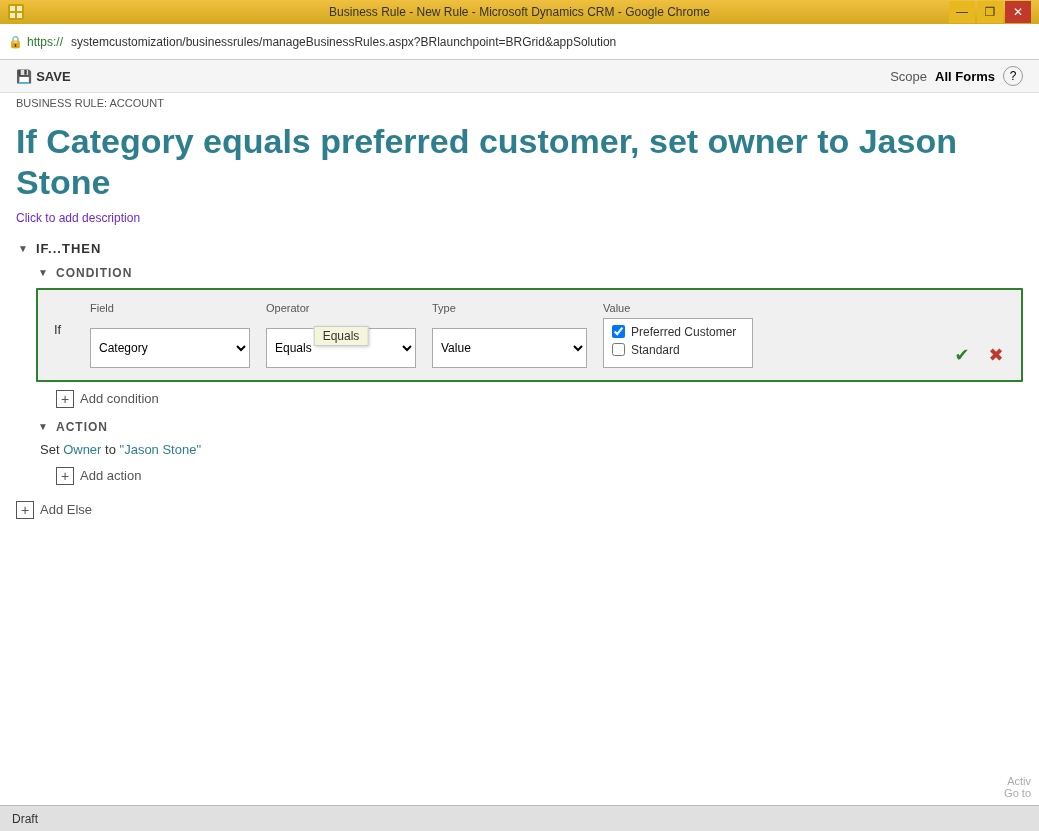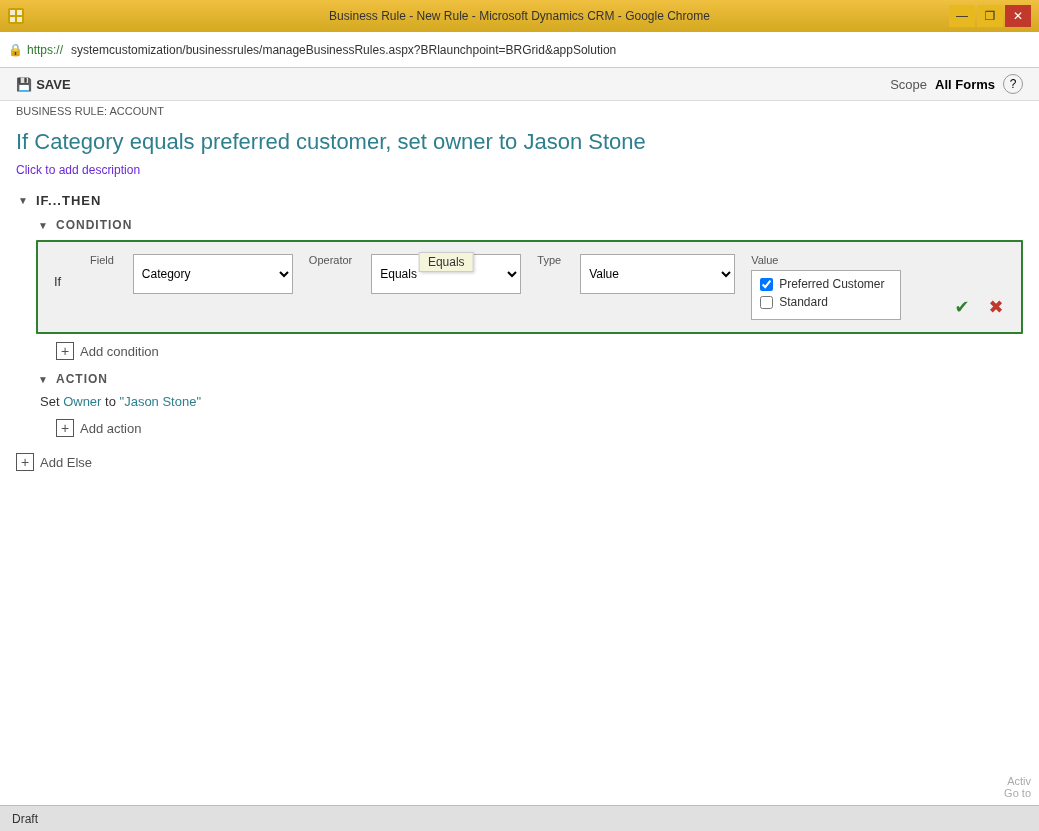--- a/index.html
+++ b/index.html
@@ -1,21 +1,21 @@
 <!DOCTYPE html>
 <html><head>
   <meta charset="utf-8">
   <style>
     * { margin: 0; padding: 0; box-sizing: border-box; }
     body { font-family: 'Segoe UI', Arial, sans-serif; font-size: 13px; background: #fff; width: 1039px; height: 831px; overflow: hidden; }
 
     
     .title-bar {
       background: linear-gradient(to bottom, #f0c040, #d4a820);
-      height: 32px;
+      height: 24px;
       display: flex;
       align-items: center;
       justify-content: space-between;
       padding: 0 8px;
       position: relative;
     }
     .title-bar-icon {
       width: 16px; height: 16px;
       background: #c8a000;
       border-radius: 2px;
@@ -83,23 +83,23 @@
       text-transform: uppercase;
     }
 
     
     .main-content {
       padding: 8px 16px 16px;
       background: white;
     }
 
     .rule-title {
-      font-size: 22px;
+      font-size: 34px;
       color: #2e7f8e;
-      font-weight: 400;
+      font-weight: 700;
       margin-bottom: 8px;
       line-height: 1.2;
     }
 
     .add-description {
       color: #6d28d9; font-size: 12px; cursor: pointer; margin-bottom: 16px;
     }
 
     
     .section-header {
@@ -134,21 +134,21 @@
       padding: 12px 16px 12px 16px;
       position: relative;
       border-radius: 1px;
     }
 
     .condition-row {
       display: flex; align-items: flex-start; gap: 16px;
     }
 
     .field-group {
-      display: flex; flex-direction: row; gap: 19px;
+      display: flex; flex-direction: column; gap: 12px;
     }
     .field-label { font-size: 11px; color: #555; margin-bottom: 2px; }
 
     .if-label { font-size: 13px; color: #333; padding-top: 20px; min-width: 20px; }
 
     select.crm-select {
       height: 40px;
       border: 1px solid #aaa;
       background: white;
       font-size: 12px;

